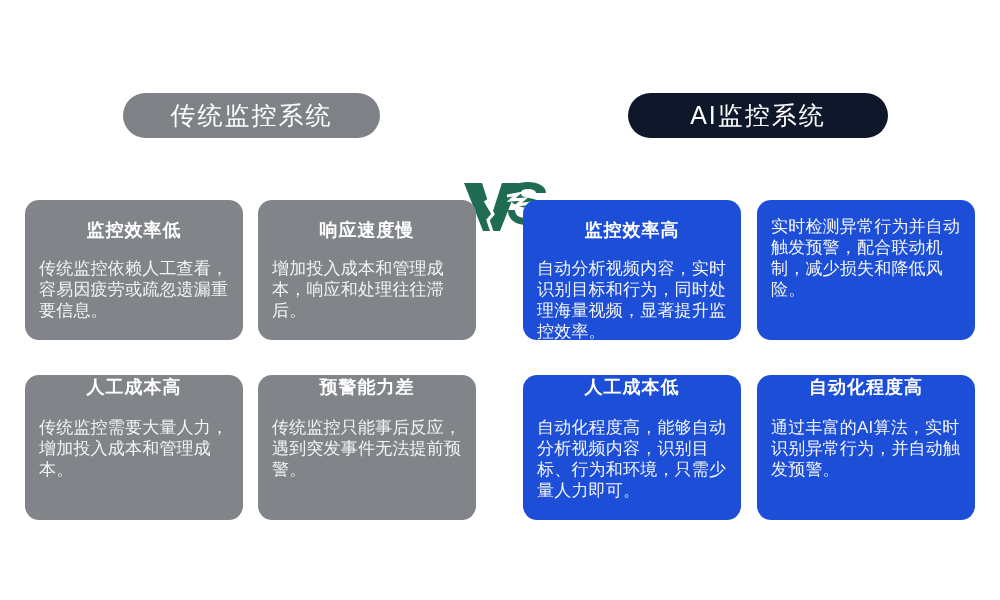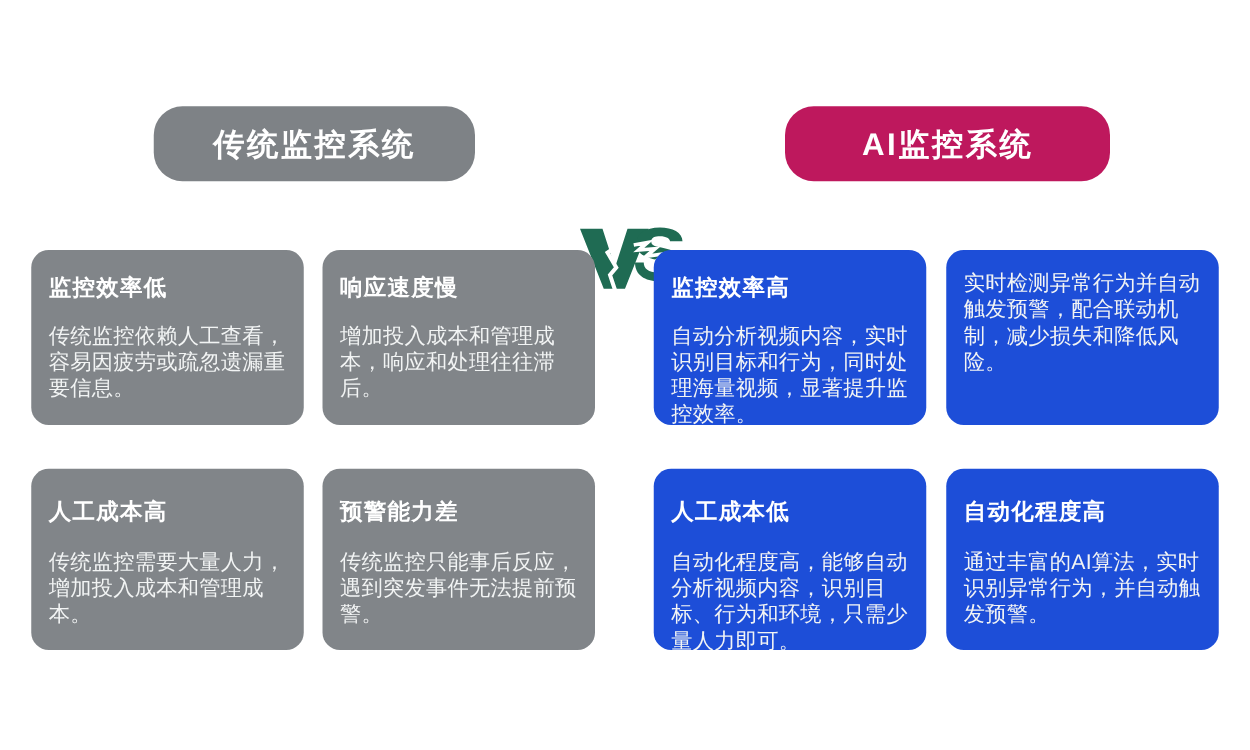--- a/index.html
+++ b/index.html
@@ -20,45 +20,45 @@
     position: absolute;
     left: 0;
     top: 92px;
     width: 1000px;
     height: 46px;
     display: flex;
     align-items: center;
   }
 
   .title-pill {
-    height: 60px;
+    height: 45px;
     border-radius: 23px;
     display: flex;
     align-items: center;
     justify-content: center;
     box-sizing: border-box;
     color: #ffffff;
     font-size: 25px;
-    font-weight: bold;
+    font-weight: normal;
     letter-spacing: 2px;
     white-space: nowrap;
   }
 
   .title-pill.traditional {
     position: absolute;
     left: 123px;
     width: 257px;
     background: #7e8286;
   }
 
   .title-pill.ai {
     position: absolute;
     left: 628px;
     width: 260px;
-    background: #be185d;
+    background: #0f172a;
     text-align: right;
   }
 
   .vs-mark {
     position: absolute;
     left: 462px;
     top: 88px;
     width: 86px;
     height: 54px;
   }
@@ -81,39 +81,39 @@
     overflow: hidden;
   }
 
   .card.gray  { background: #818589; }
   .card.green { background: #1d4ed8; }
 
   .card-title {
     color: #ffffff;
     font-size: 18px;
     font-weight: bold;
-    text-align: left;
+    text-align: center;
     letter-spacing: 1px;
     white-space: nowrap;
   }
 
   .card-body {
     color: #f2f4f4;
     font-size: 17px;
     line-height: 21px;
     text-align: left;
     letter-spacing: 0.2px;
   }
 
   
   .row-top .card    { top: 0px;   height: 140px; }
   .row-bottom .card { top: 175px; height: 145px; }
 
   .row-top .card .card-title    { margin-top: 18px; }
-  .row-bottom .card .card-title { margin-top: 22px; }
+  .row-bottom .card .card-title { }
 
   .row-top .card .card-body     { margin-top: 16px; }
   .row-bottom .card .card-body  { margin-top: 18px; }
 
   
   .col-1 { left: 25px;  }
   .col-2 { left: 258px; }
   .col-3 { left: 523px; }
   .col-4 { left: 757px; }
 </style>

